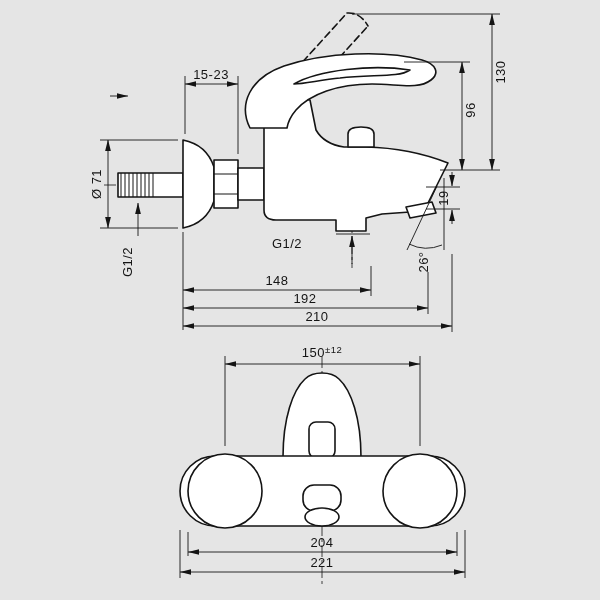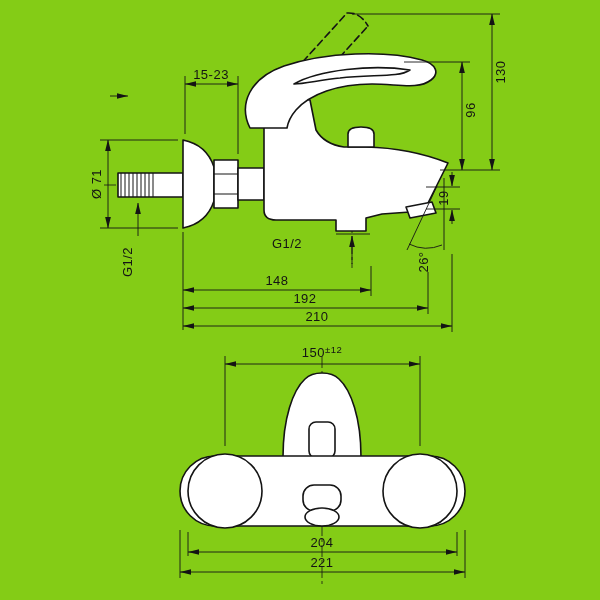--- a/index.html
+++ b/index.html
@@ -1,16 +1,16 @@
 <!DOCTYPE html>
 <html><head>
 <meta charset="utf-8">
 <style>
   html,body{margin:0;padding:0;background:#ffffff;}
-  .page{width:600px;height:600px;background:#84cc16;position:relative;overflow:hidden;}
+  .page{width:600px;height:600px;background:#e5e5e5;position:relative;overflow:hidden;}
   svg{display:block;}
   text{
     font-family:"Liberation Sans",sans-serif;
     font-size:13px;
     fill:#141414;
     letter-spacing:.5px;
   }
   .obj{fill:#ffffff;stroke:#141414;stroke-width:1.6;stroke-linejoin:round;stroke-linecap:round;}
   .objline{fill:none;stroke:#141414;stroke-width:1.6;stroke-linejoin:round;stroke-linecap:round;}
   .hatch{fill:none;stroke:#141414;stroke-width:1;}

